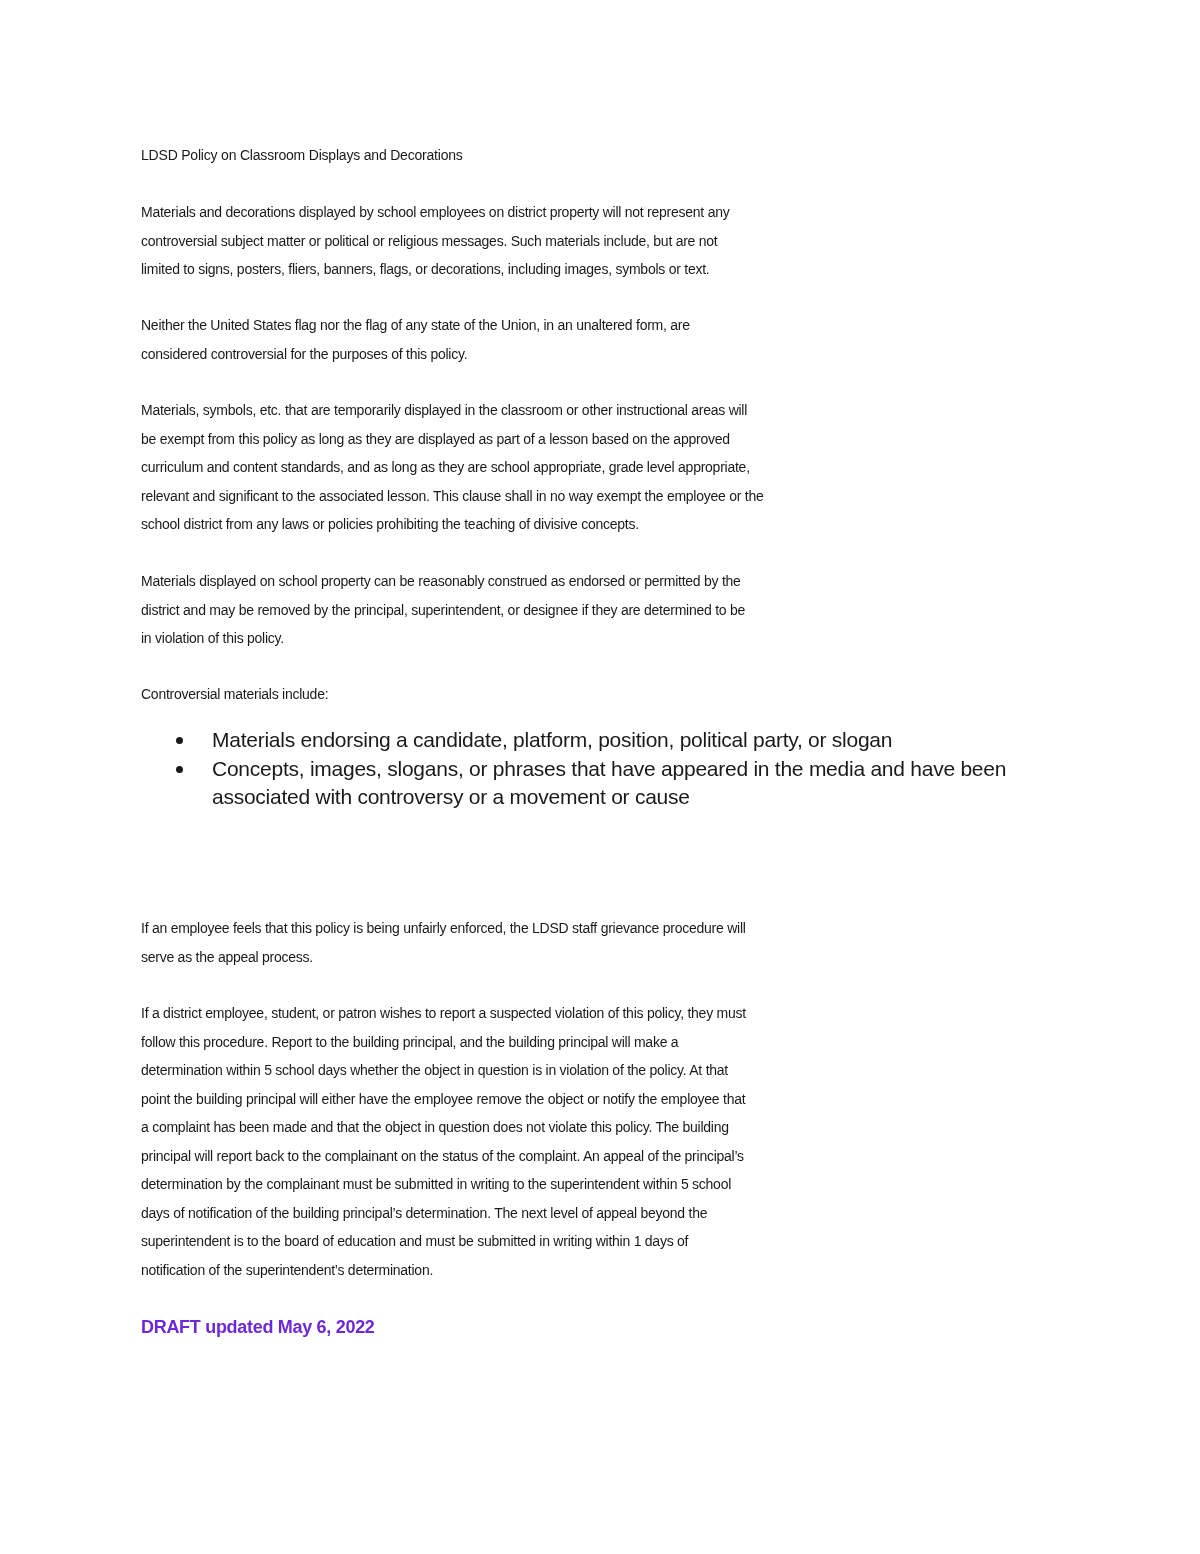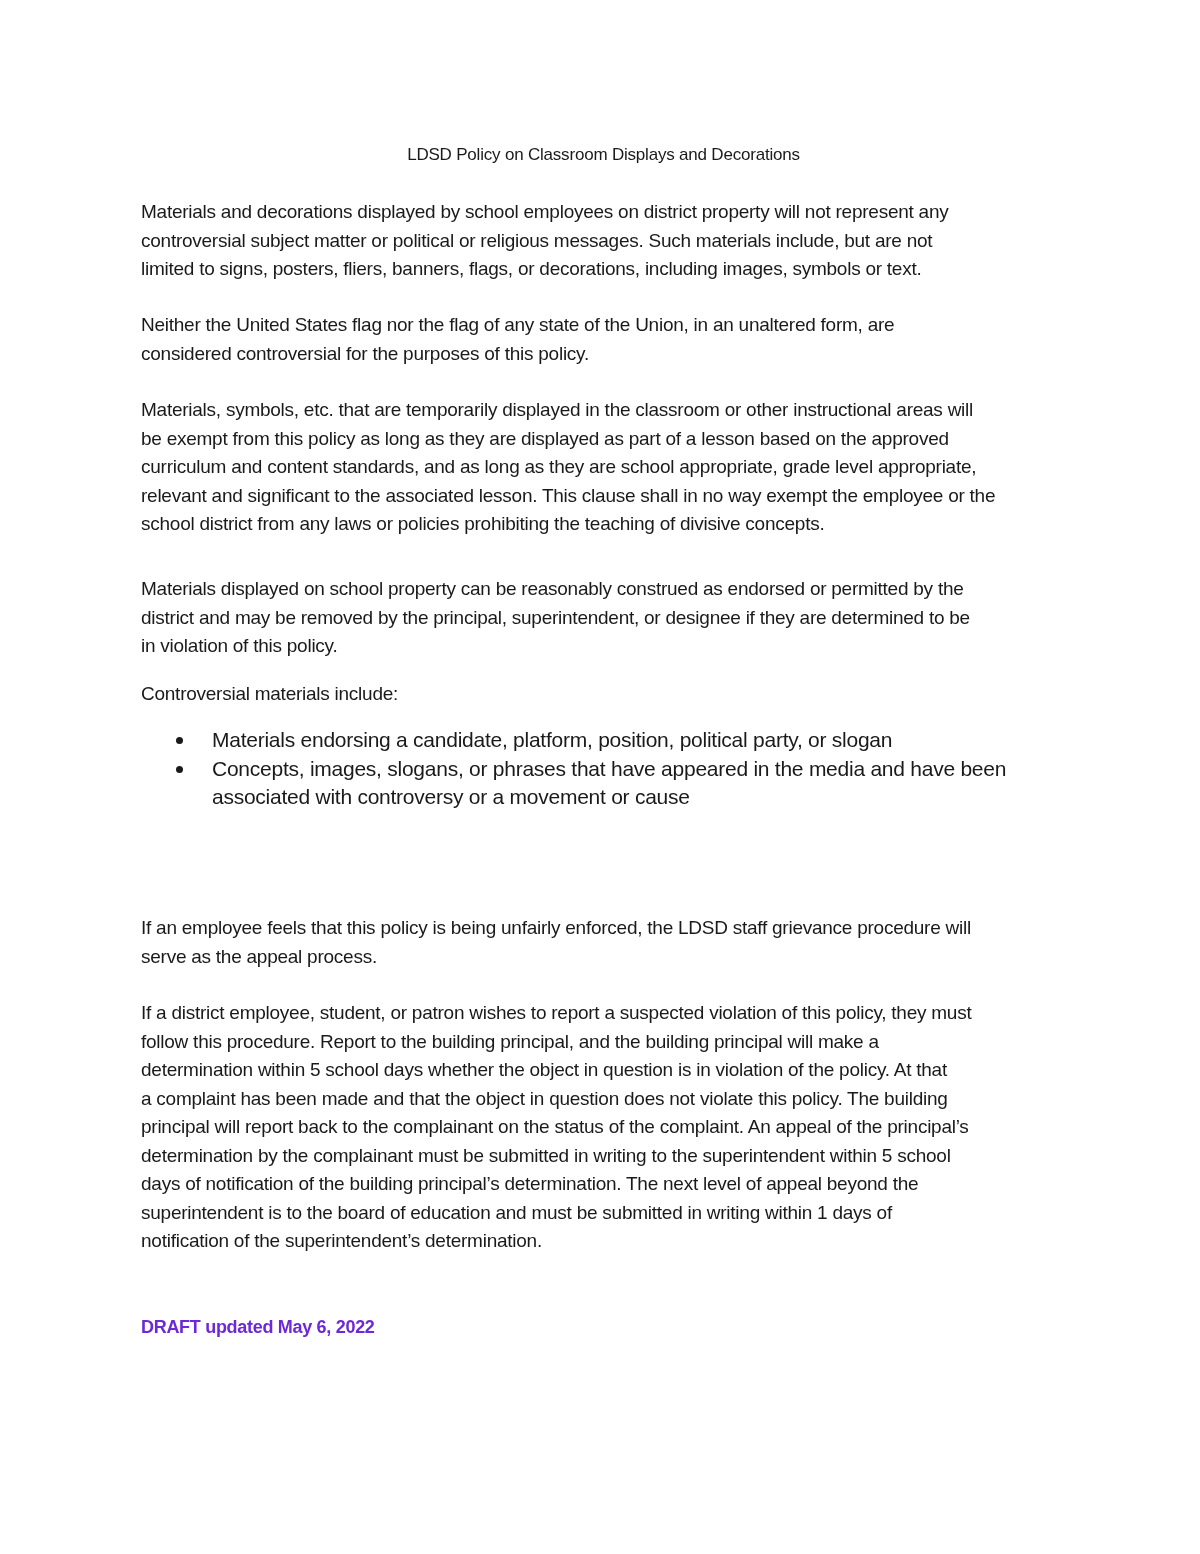--- a/index.html
+++ b/index.html
@@ -19,30 +19,29 @@
       position: absolute;
       left: 141px;
       top: 0;
       width: 925px;
     }
     .title {
       position: absolute;
       left: 0;
       width: 925px;
       top: 143px;
-      text-align: center;
-      font-size: 17px;
+      font-size: 14px;
       line-height: 24px;
       letter-spacing: -0.2px;
     }
     .para {
       position: absolute;
       left: 0;
       width: 925px;
-      font-size: 19px;
+      font-size: 14px;
       line-height: 28.5px;
       letter-spacing: -0.25px;
       margin: 0;
     }
     .para .line {
       display: block;
       white-space: nowrap;
     }
     .bullets {
       position: absolute;
@@ -105,21 +104,21 @@
   </p>
 
   <p class="para" style="top:396px;">
     <span class="line">Materials, symbols, etc. that are temporarily displayed in the classroom or other instructional areas will</span>
     <span class="line">be exempt from this policy as long as they are displayed as part of a lesson based on the approved</span>
     <span class="line">curriculum and content standards, and as long as they are school appropriate, grade level appropriate,</span>
     <span class="line">relevant and significant to the associated lesson.  This clause shall in no way exempt the employee or the</span>
     <span class="line">school district from any laws or policies prohibiting the teaching of divisive concepts.</span>
   </p>
 
-  <p class="para" style="top:567px;margin-top:8px;">
+  <p class="para" style="top:567px;">
     <span class="line">Materials displayed on school property can be reasonably construed as endorsed or permitted by the</span>
     <span class="line">district and may be removed by the principal, superintendent, or designee if they are determined to be</span>
     <span class="line">in violation of this policy.</span>
   </p>
 
   <p class="para" style="top:680px;">
     <span class="line">Controversial materials include:</span>
   </p>
 
   <ul class="bullets">
@@ -136,20 +135,21 @@
 
   <p class="para" style="top:914px;">
     <span class="line">If an employee feels that this policy is being unfairly enforced, the LDSD staff grievance procedure will</span>
     <span class="line">serve as the appeal process.</span>
   </p>
 
   <p class="para" style="top:999px;">
     <span class="line">If a district employee, student, or patron wishes to report a suspected violation of this policy, they must</span>
     <span class="line">follow this procedure.  Report to the building principal, and the building principal will make a</span>
     <span class="line">determination within 5 school days whether the object in question is in violation of the policy.  At that</span>
+    <span class="line">point the building principal will either have the employee remove the object or notify the employee that</span>
     <span class="line">a complaint has been made and that the object in question does not violate this policy.  The building</span>
     <span class="line">principal will report back to the complainant on the status of the complaint.  An appeal of the principal’s</span>
     <span class="line">determination by the complainant must be submitted in writing to the superintendent within 5 school</span>
     <span class="line">days of notification of the building principal’s determination.  The next level of appeal beyond the</span>
     <span class="line">superintendent is to the board of education and must be submitted in writing within 1 days of</span>
     <span class="line">notification of the superintendent’s determination.</span>
   </p>
 
   <div class="draft">DRAFT updated May 6, 2022</div>
 

